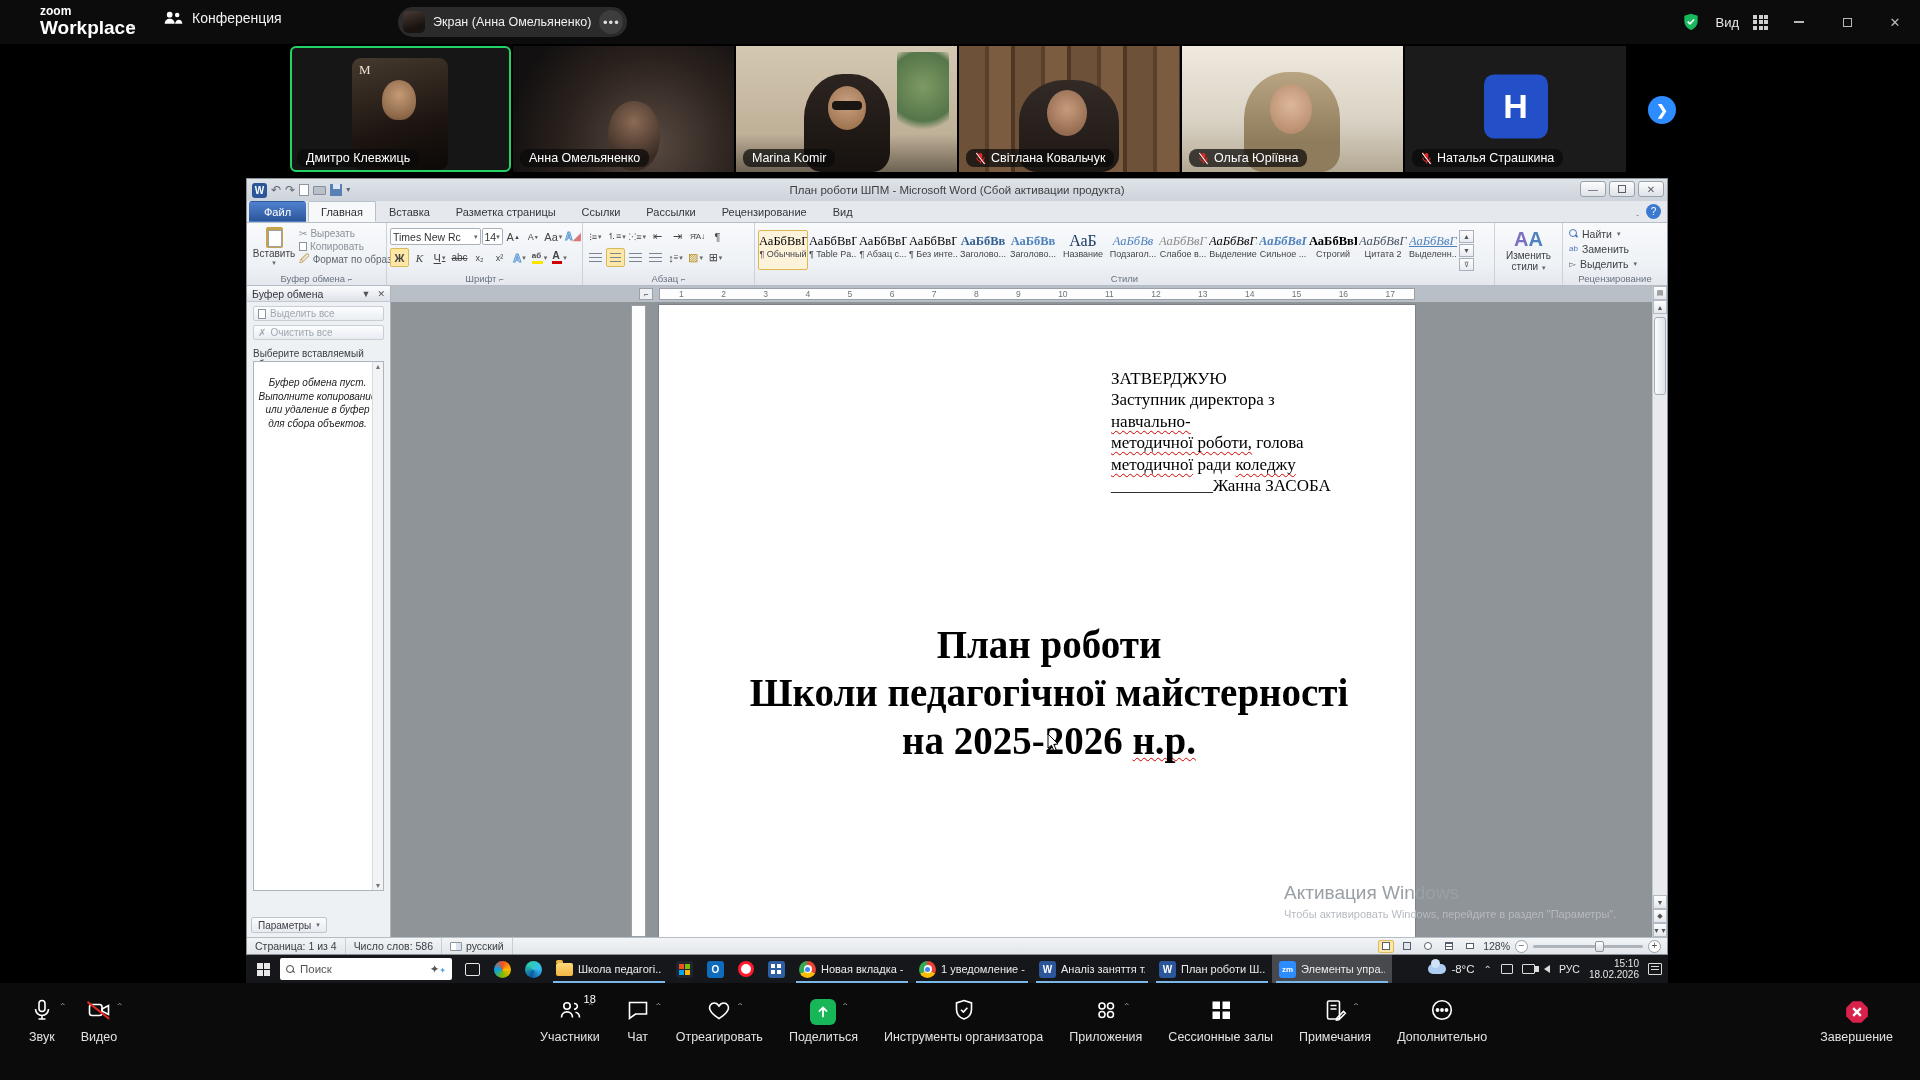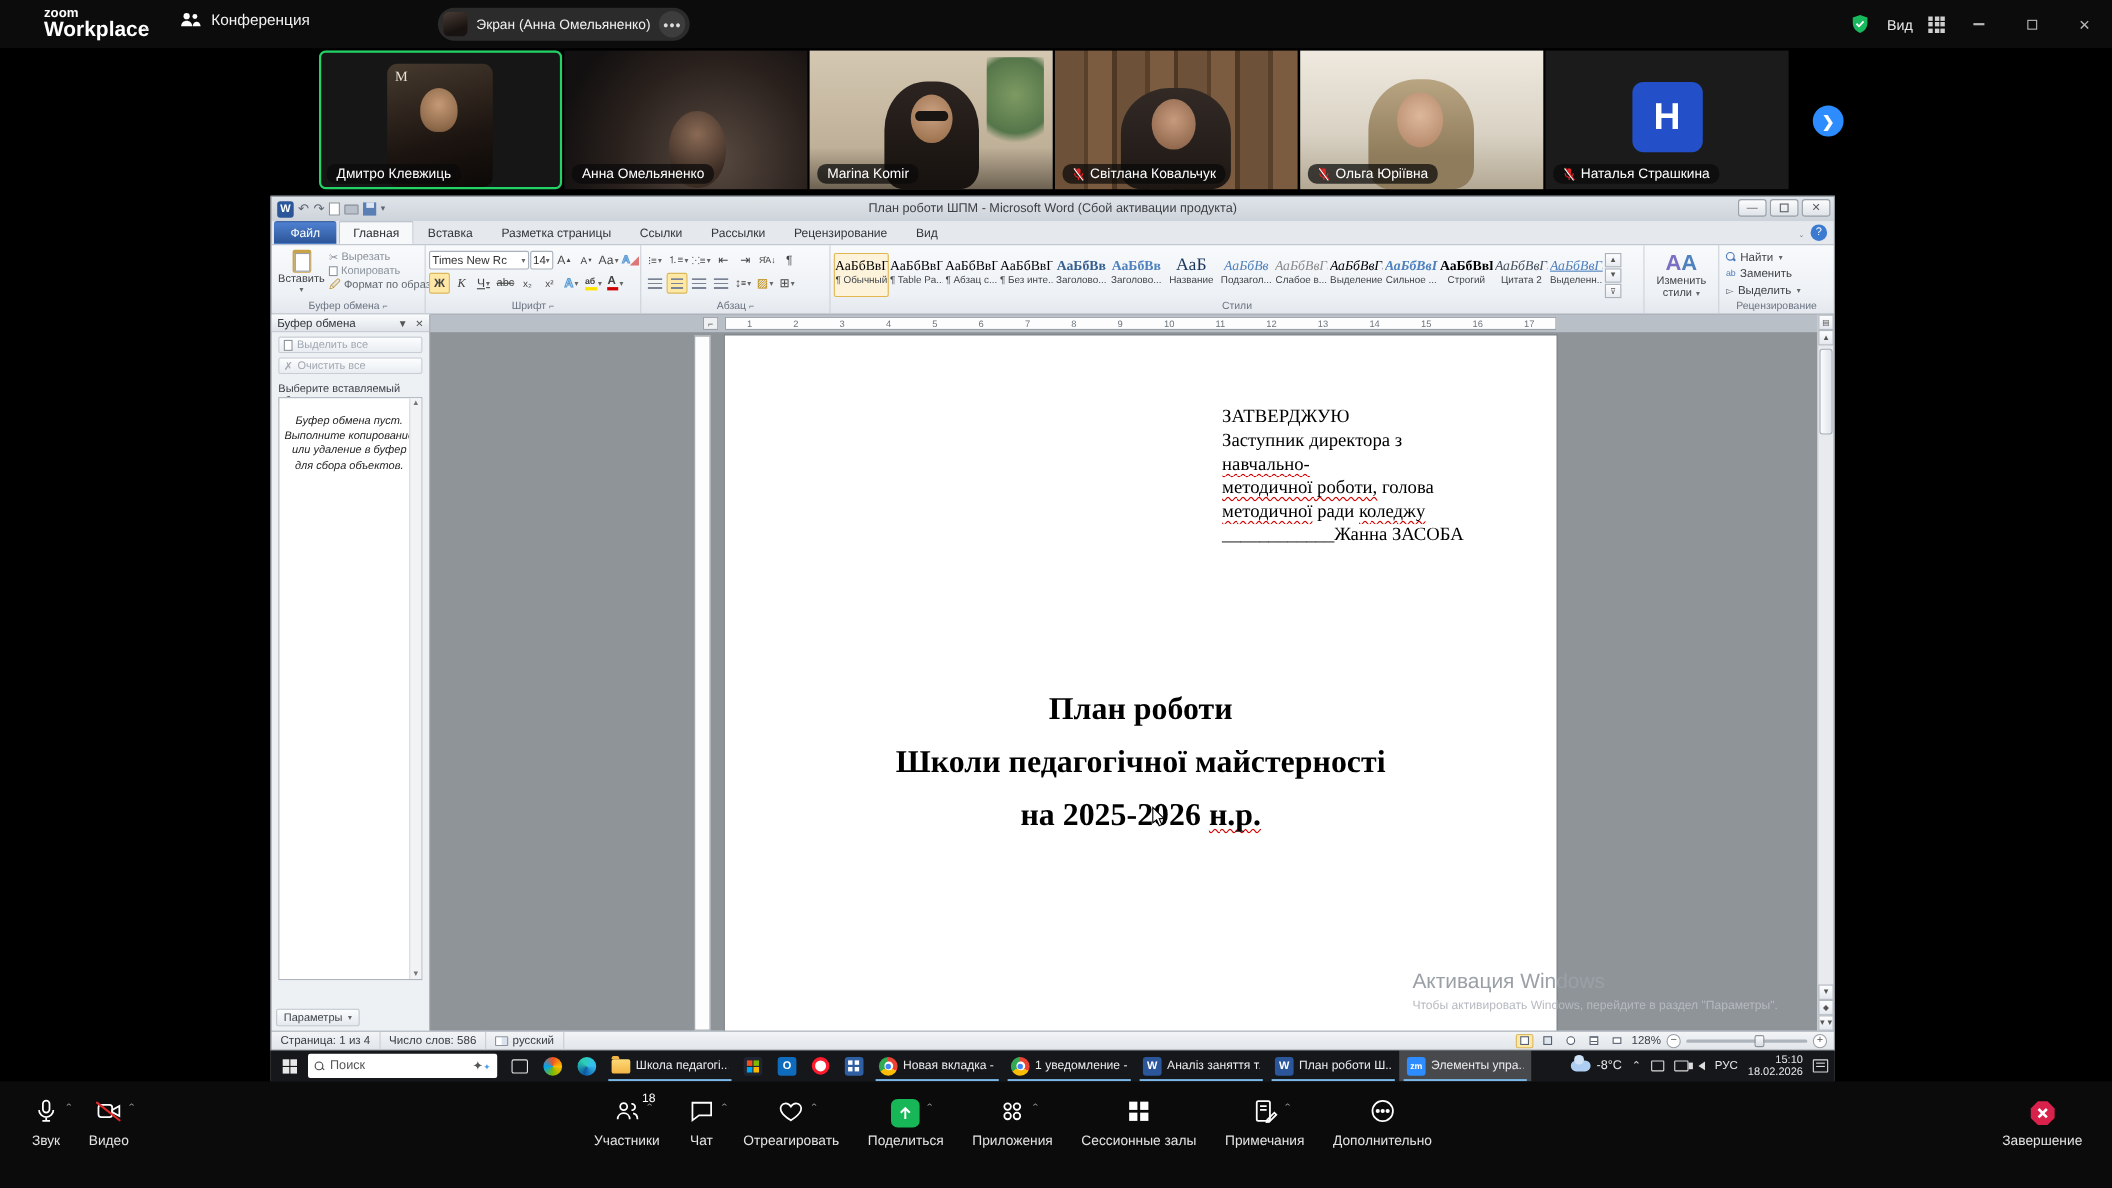--- a/index.html
+++ b/index.html
@@ -137,21 +137,21 @@
 .vruler{position:absolute;left:240px;top:19px;width:15px;bottom:0;background:#fdfdfd;border:1px solid #9aa0a8}
 .page{position:absolute;left:268px;top:19px;width:756px;height:634px;background:#fff;box-shadow:0 0 0 1px #7d8288}
 .doc-scroll{position:absolute;right:0;top:0;width:15px;bottom:0;background:#e8eaee;border-left:1px solid #c2c7ce}
 .ds-btn{height:14px;border:1px solid #b4bac2;background:linear-gradient(#fcfdfe,#e4e8ee);font-size:7px;color:#555;display:flex;align-items:center;justify-content:center}
 .ds-thumb{margin:3px 1px;height:78px;border:1px solid #a7adb6;border-radius:3px;background:linear-gradient(90deg,#fbfcfd,#dfe4ea)}
 .ds-bottom{position:absolute;bottom:0;left:0;right:0}
 
 .doc-serif{font-family:"Liberation Serif","DejaVu Serif",serif;color:#000}
 .approve{position:absolute;left:452px;top:63px;font-size:17px;line-height:21.4px}
 .sp-err{text-decoration:underline wavy #d40000 1px;text-underline-offset:3px;text-decoration-skip-ink:none}
-.doc-title{position:absolute;left:0;top:316px;width:100%;text-align:center;font-size:29px;font-weight:bold;line-height:48px}
+.doc-title{position:absolute;left:12px;top:316px;width:100%;text-align:center;font-size:39px;font-weight:bold;line-height:48px}
 .watermark{position:absolute;left:893px;top:596px;color:#9aa0a6}
 .watermark .l1{font-size:19px}
 .watermark .l2{font-size:11px;color:#b6bac0;margin-top:4px}
 .cursor-arrow{position:absolute;left:388px;top:428px}
 
 .w-status{position:absolute;left:0;bottom:0;right:0;height:17px;background:linear-gradient(#f2f4f6,#e2e6ea);border-top:1px solid #b6bcc4;display:flex;align-items:center;font-size:10.5px;color:#3c4046}
 .st-item{padding:0 8px;border-right:1px solid #c8cdd4;height:100%;display:flex;align-items:center;gap:4px}
 .st-right{margin-left:auto;display:flex;align-items:center;gap:5px;padding-right:6px}
 .vbtn{width:16px;height:13px;border:1px solid transparent;border-radius:2px;display:flex;align-items:center;justify-content:center}
 .vbtn.on{border-color:#d9b95c;background:#ffe8a6}
@@ -845,20 +845,29 @@
                 </svg>
               </span>
             </span>
             <span class="zt-chev">⌃</span>
           </div>
           <div class="zt-label">Поделиться</div>
         </div>
         <div class="zt-item">
           <div class="zt-icrow">
             <span><svg width="24" height="24" viewBox="0 0 24 24" fill="none" stroke="#fff" stroke-width="1.6">
+                <path d="M12 2.5l7.5 2.4v6c0 5.3-3.7 8.9-7.5 10.2C8.2 19.8 4.5 16.2 4.5 10.9v-6z"></path>
+                <path d="M9 11.7l2.4 2.4 4-4.3"></path>
+              </svg></span>
+          </div>
+          <div class="zt-label">Инструменты организатора</div>
+        </div>
+        <div class="zt-item">
+          <div class="zt-icrow">
+            <span><svg width="24" height="24" viewBox="0 0 24 24" fill="none" stroke="#fff" stroke-width="1.6">
                 <circle cx="8" cy="8" r="3"></circle>
                 <circle cx="16.5" cy="8" r="3"></circle>
                 <circle cx="8" cy="16.5" r="3"></circle>
                 <circle cx="16.5" cy="16.5" r="3"></circle>
               </svg></span>
             <span class="zt-chev">⌃</span>
           </div>
           <div class="zt-label">Приложения</div>
         </div>
         <div class="zt-item">

